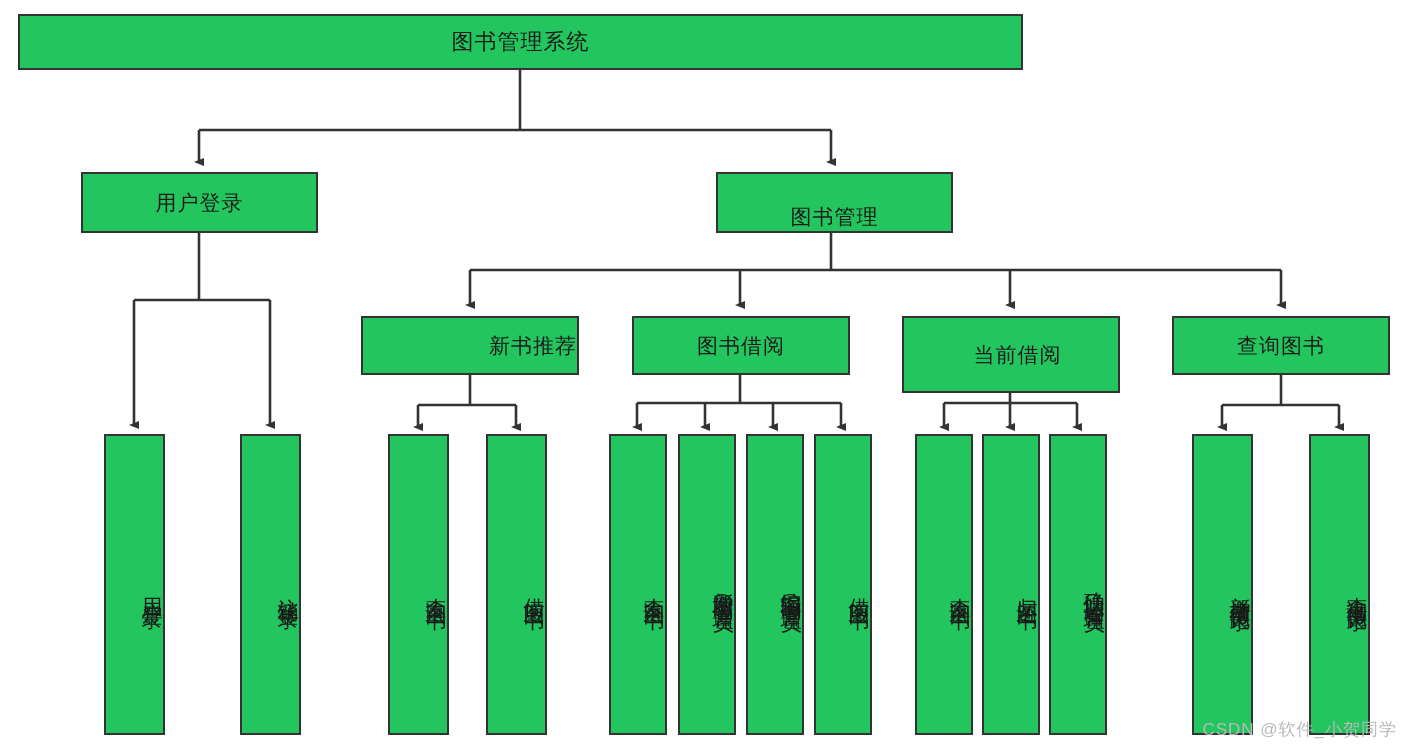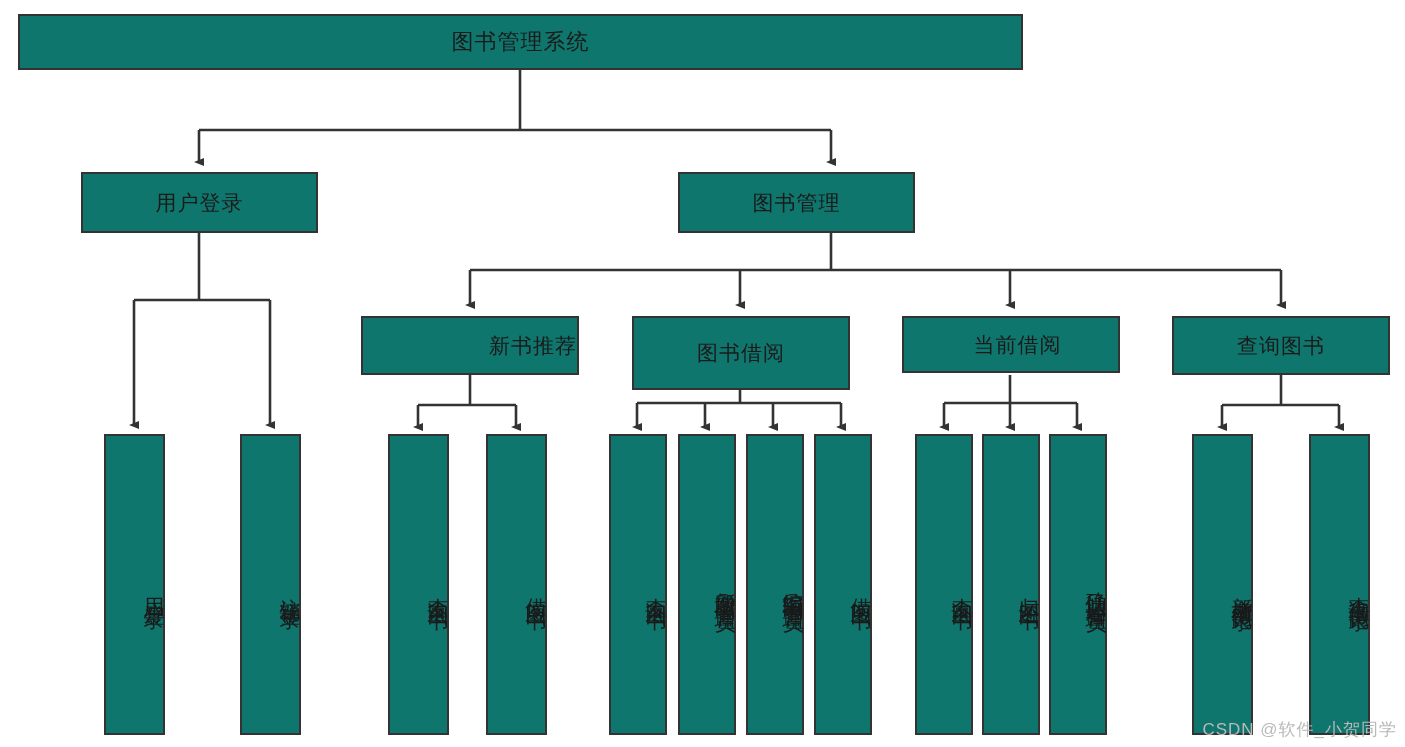--- a/index.html
+++ b/index.html
@@ -3,27 +3,26 @@
 <meta charset="utf-8">
 <title>图书管理系统 功能结构图</title>
 <style>
   html,body{margin:0;padding:0;background:#ffffff;}
   body{font-family:"Liberation Sans","DejaVu Sans",sans-serif;}
   #canvas{position:relative;width:1405px;height:747px;background:#ffffff;overflow:hidden;}
   #edges{position:absolute;left:0;top:0;width:1405px;height:747px;}
   .node{
     position:absolute;
     box-sizing:border-box;
-    background:#0f766e;
+    background:#22c55e;
     border:2px solid #333333;
     display:flex;
     align-items:center;
     justify-content:center;
     color:#1a1a1a;
-    font-family:Liberation Mono, monospace;
   }
   .node.horiz{font-size:21px;letter-spacing:1px;}
   .node.root{font-size:22px;}
   .node.vert{
     writing-mode:vertical-rl;
     text-orientation:upright;
     font-size:21px;
     letter-spacing:4px;
     line-height:1;
     padding-top:8px;
@@ -101,31 +100,31 @@
     </g>
   </svg>
 
   <div class="node root horiz" style="left:18px;top:14px;width:1005px;height:56px;">
     <span class="label">图书管理系统</span>
   </div>
 
   <div class="node horiz" style="left:81px;top:172px;width:237px;height:61px;">
     <span class="label">用户登录</span>
   </div>
-  <div class="node horiz" style="left:678px;top:172px;width:237px;height:61px;">
+  <div class="node horiz" style="left:716px;top:172px;width:237px;height:61px;align-items:flex-end;">
     <span class="label">图书管理</span>
   </div>
 
   <div class="node horiz" style="left:361px;top:316px;width:218px;height:59px;justify-content:flex-end;">
     <span class="label">新书推荐</span>
   </div>
-  <div class="node horiz" style="left:632px;top:316px;width:218px;height:74px;">
+  <div class="node horiz" style="left:632px;top:316px;width:218px;height:59px;">
     <span class="label">图书借阅</span>
   </div>
-  <div class="node horiz" style="left:902px;top:316px;width:218px;height:57px;padding-left:13px;">
+  <div class="node horiz" style="left:902px;top:316px;width:218px;height:77px;padding-left:13px;">
     <span class="label">当前借阅</span>
   </div>
   <div class="node horiz" style="left:1172px;top:316px;width:218px;height:59px;">
     <span class="label">查询图书</span>
   </div>
 
   <div class="node vert" style="left:104px;top:434px;width:61px;height:301px;">
     <span class="label">用户登录</span>
   </div>
   <div class="node vert" style="left:240px;top:434px;width:61px;height:301px;">

